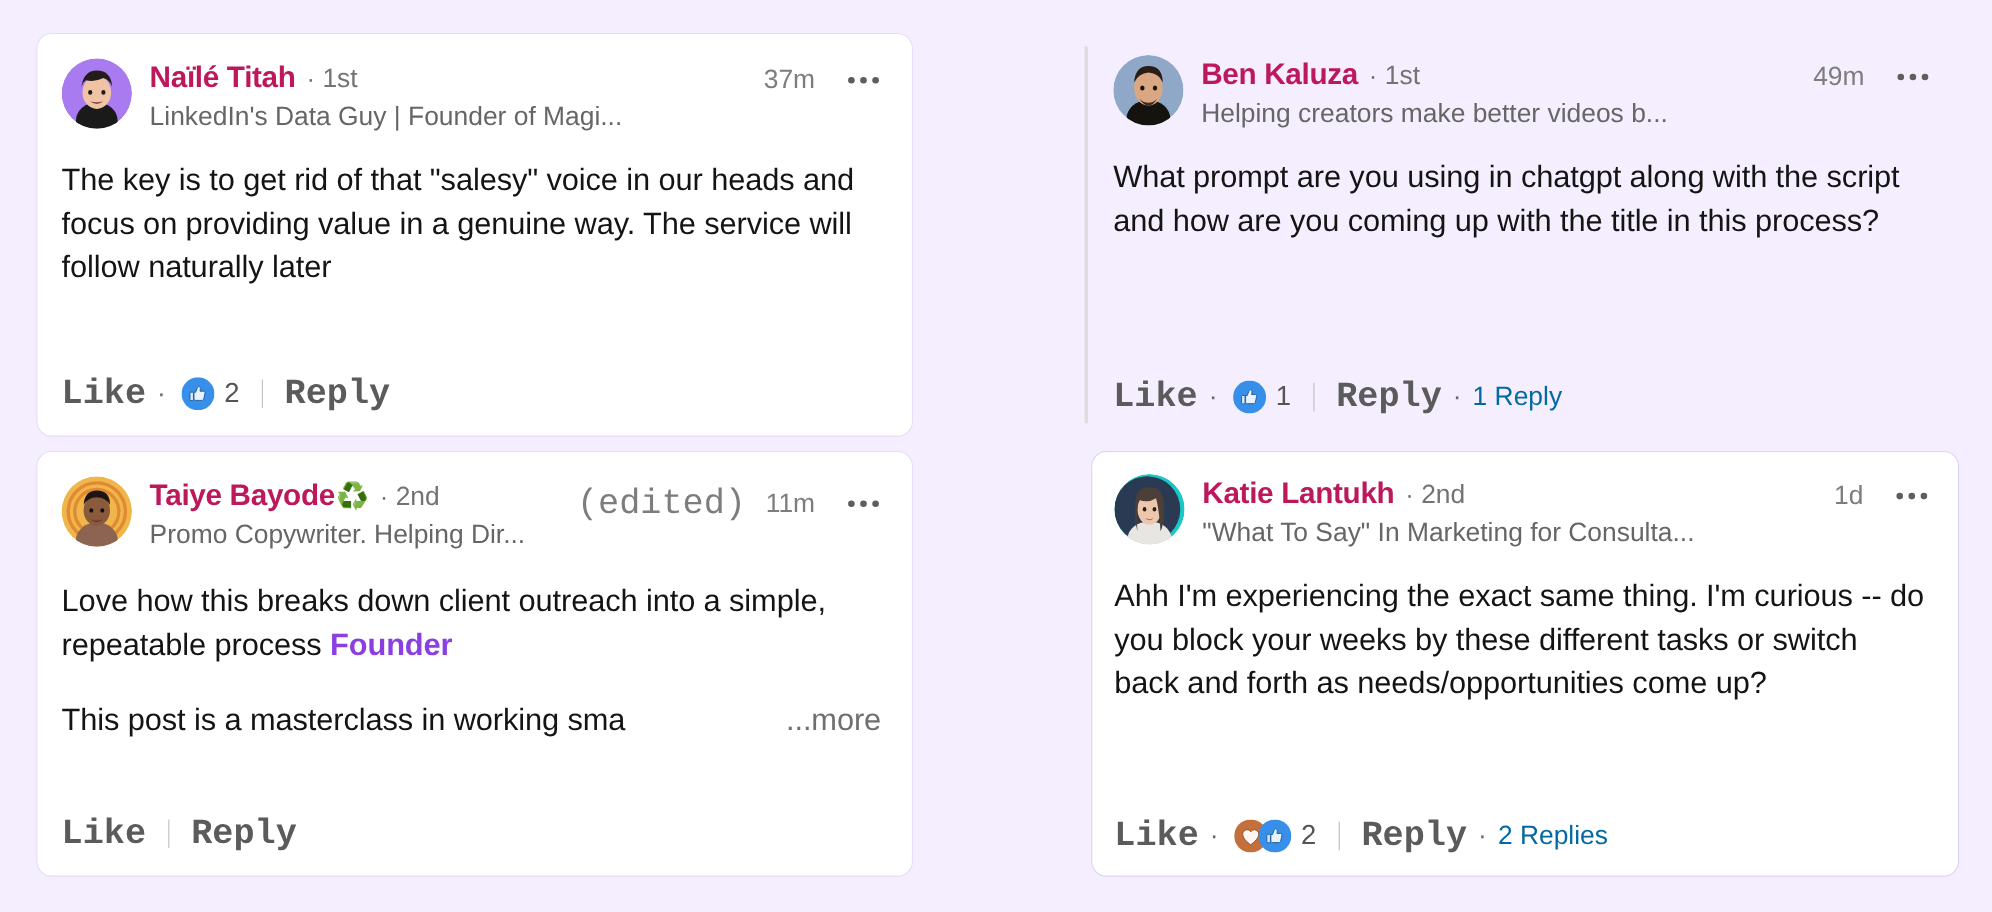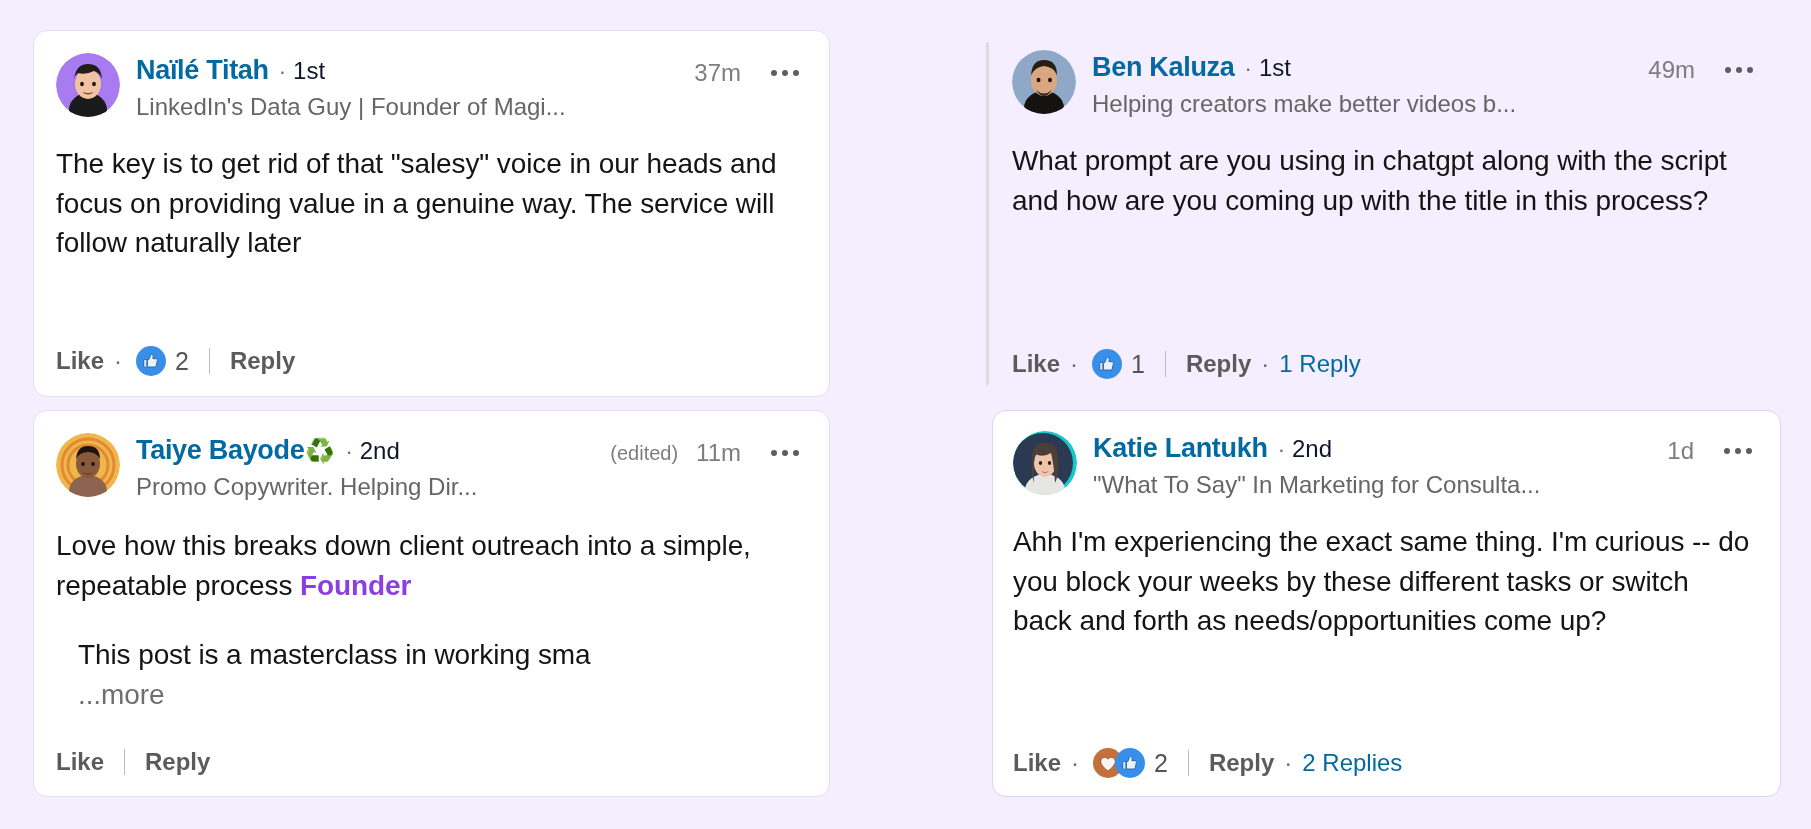--- a/index.html
+++ b/index.html
@@ -118,35 +118,35 @@
     display: flex;
     align-items: baseline;
     gap: 0;
     white-space: nowrap;
     line-height: 1.18;
   }
 
   .pname {
     font-size: 27px;
     font-weight: 700;
-    color: #0369a1;
+    color: #be185d;
     letter-spacing: -0.3px;
   }
   .pbadge-emoji {
     font-size: 24px;
     margin-left: 1px;
   }
   .degdot {
     font-size: 22px;
     color: #6a6a6a;
     margin: 0 7px 0 10px;
   }
   .degree {
     font-size: 24px;
-    color: #0f172a;
+    color: #737373;
     font-weight: 400;
   }
 
   .headline {
     font-size: 24px;
     color: #666666;
     margin-top: 5px;
     white-space: nowrap;
     overflow: hidden;
     text-overflow: ellipsis;
@@ -156,22 +156,23 @@
 
   .meta {
     display: flex;
     align-items: center;
     gap: 28px;
     flex: 0 0 auto;
     padding-top: 6px;
     white-space: nowrap;
   }
   .edited {
-    font-size: 20px;
+    font-size: 32px;
     color: #7d7d7d;
+    font-family: Liberation Mono, monospace;
   }
   .time {
     font-size: 24px;
     color: #7d7d7d;
   }
   .ellipsis-btn {
     display: flex;
     align-items: center;
     gap: 5px;
     cursor: pointer;
@@ -191,21 +192,21 @@
     line-height: 1.42;
     color: #141414;
     margin-top: 22px;
     letter-spacing: -0.1px;
     position: relative;
   }
   .ctext .mention {
     color: #8b3fe0;
     font-weight: 600;
   }
-  .para + .para { margin-top: 30px; flex-direction: column; }
+  .para + .para { margin-top: 30px; }
 
   .more-line {
     display: flex;
     align-items: baseline;
   }
   .more-clip {
     overflow: hidden;
     white-space: nowrap;
     flex: 1 1 auto;
     min-width: 0;
@@ -220,24 +221,25 @@
 
   
   .cfoot {
     margin-top: auto;
     padding-top: 26px;
     display: flex;
     align-items: center;
     white-space: nowrap;
   }
   .act {
-    font-size: 24px;
+    font-size: 32px;
     font-weight: 700;
     color: #5b5b5b;
     cursor: pointer;
+    font-family: Liberation Mono, monospace;
   }
   .midsep {
     font-size: 24px;
     color: #6b6b6b;
     margin: 0 10px;
   }
   .pipe {
     display: inline-block;
     width: 1px;
     height: 26px;

